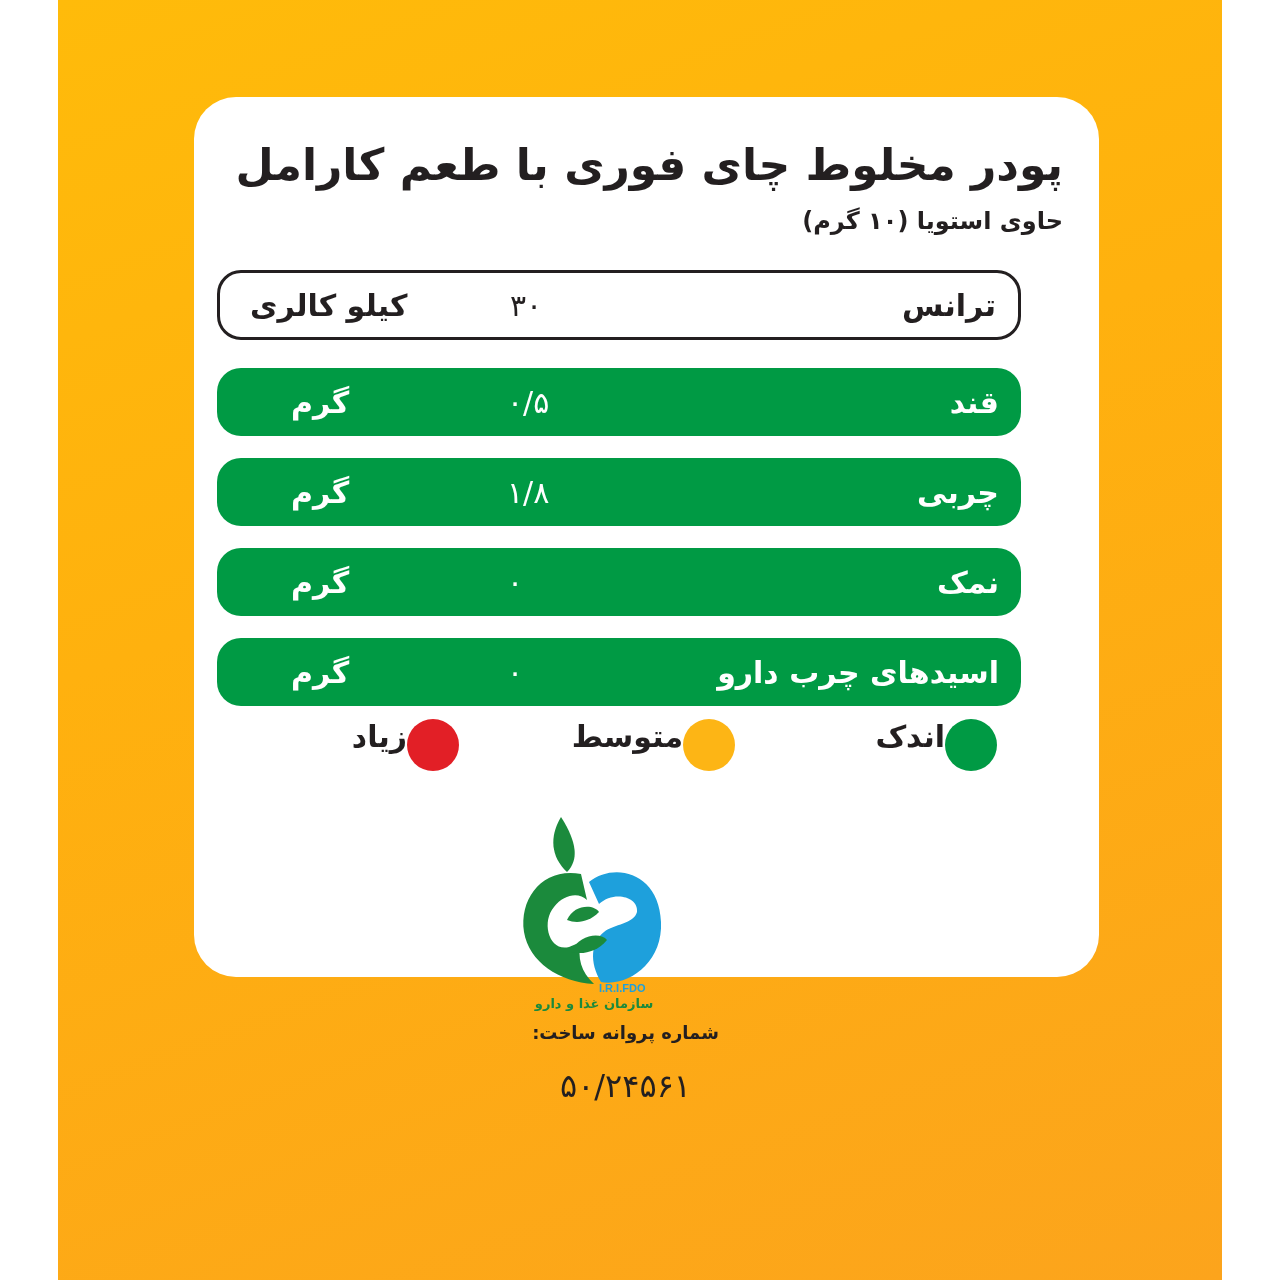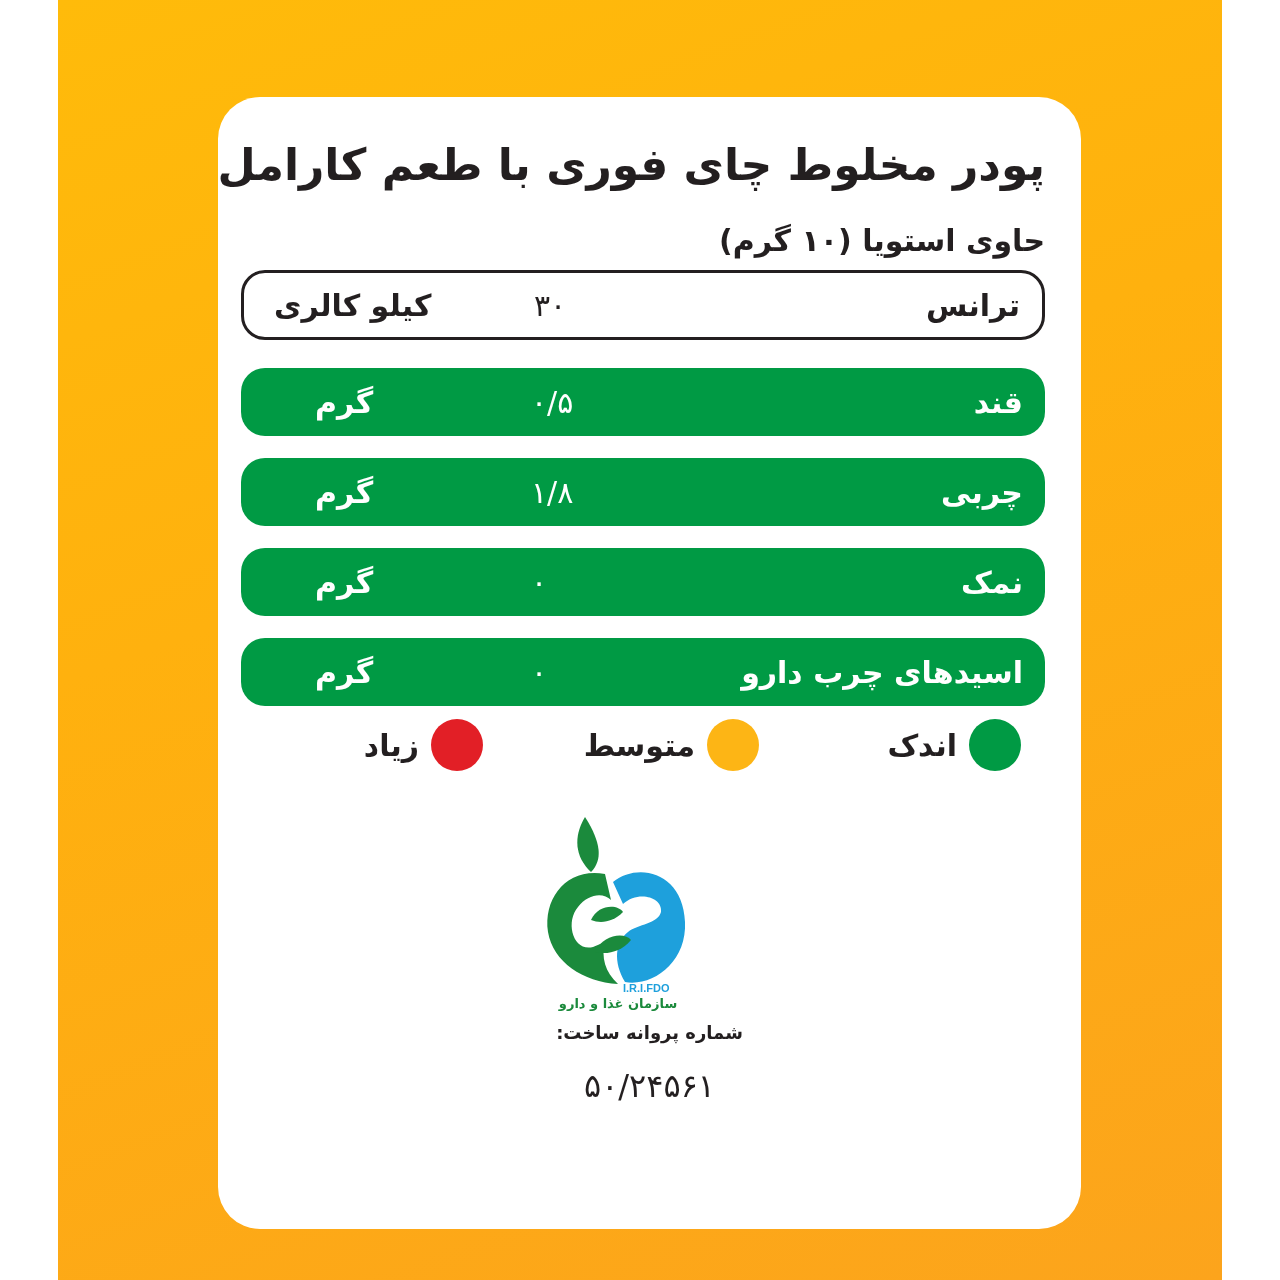--- a/index.html
+++ b/index.html
@@ -5,43 +5,43 @@
   html, body { margin:0; padding:0; }
   body {
     width:1280px; height:1280px; background:#ffffff; position:relative; overflow:hidden;
     font-family:"DejaVu Sans", sans-serif;
   }
   .panel {
     position:absolute; left:58px; top:0; width:1164px; height:1280px;
     background: linear-gradient(160deg, #ffbb0a 0%, #ffb10e 40%, #fca41c 100%);
   }
   .card {
-    position:absolute; left:218px; top:97px; width:863px; height:1132px;
-    background:#ffffff; border-radius:42px;
+    position:absolute; left:194px; top:97px; width:863px; height:880px;
+    background:#ffffff; border-radius:42px;padding-left:42px;
   }
   .title {
     position:absolute; right:36px; top:38px; direction:rtl; text-align:right;
     font-weight:bold; font-size:44px; color:#231f20; white-space:nowrap; line-height:60px;
   }
   .subtitle {
     position:absolute; right:36px; top:102px; direction:rtl; text-align:right;
-    font-weight:bold; font-size:30px; color:#231f20; white-space:nowrap; line-height:44px;margin-top:20px;
+    font-weight:bold; font-size:24px; color:#231f20; white-space:nowrap; line-height:44px;
   }
   .row {
     position:absolute; left:23px; width:804px; height:68px; border-radius:24px;
     direction:rtl; box-sizing:border-box;
   }
   .row.outline { border:3px solid #231f20; background:#fff; color:#231f20; top:173px; height:70px; }
   .row.green { background:#009a44; color:#ffffff; }
   .row .label { position:absolute; right:22px; top:50%; transform:translateY(-50%); font-size:30px; font-weight:bold; white-space:nowrap; }
   .row .value { position:absolute; left:290px; width:60px; top:50%; transform:translateY(-50%); font-size:30px; direction:ltr; white-space:nowrap; }
   .row .unit { position:absolute; left:58px; top:50%; transform:translateY(-50%); font-size:30px; font-weight:bold; white-space:nowrap;margin-left:16px; }
   .row.outline .unit { left:14px; }
   .legend { position:absolute; top:622px; left:0; width:863px; height:56px; }
-  .legend-item { position:absolute; top:0; display:flex; align-items:center; direction:rtl; gap:12px; }
+  .legend-item { position:absolute; top:0; display:flex; align-items:flex-start; direction:rtl; }
   .dot { width:52px; height:52px; border-radius:50%; }
   .legend-label { font-size:30px; font-weight:bold; color:#231f20; white-space:nowrap; }
   .logo { position:absolute; left:325px; top:715px; width:150px; height:200px; }
   .license-label {
     position:absolute; left:0; width:863px; top:925px; text-align:center; direction:rtl;
     font-size:18px; font-weight:bold; color:#231f20;
   }
   .license-number {
     position:absolute; left:0; width:863px; top:970px; text-align:center;
     font-size:32px; color:#231f20; letter-spacing:3px; direction:ltr;

